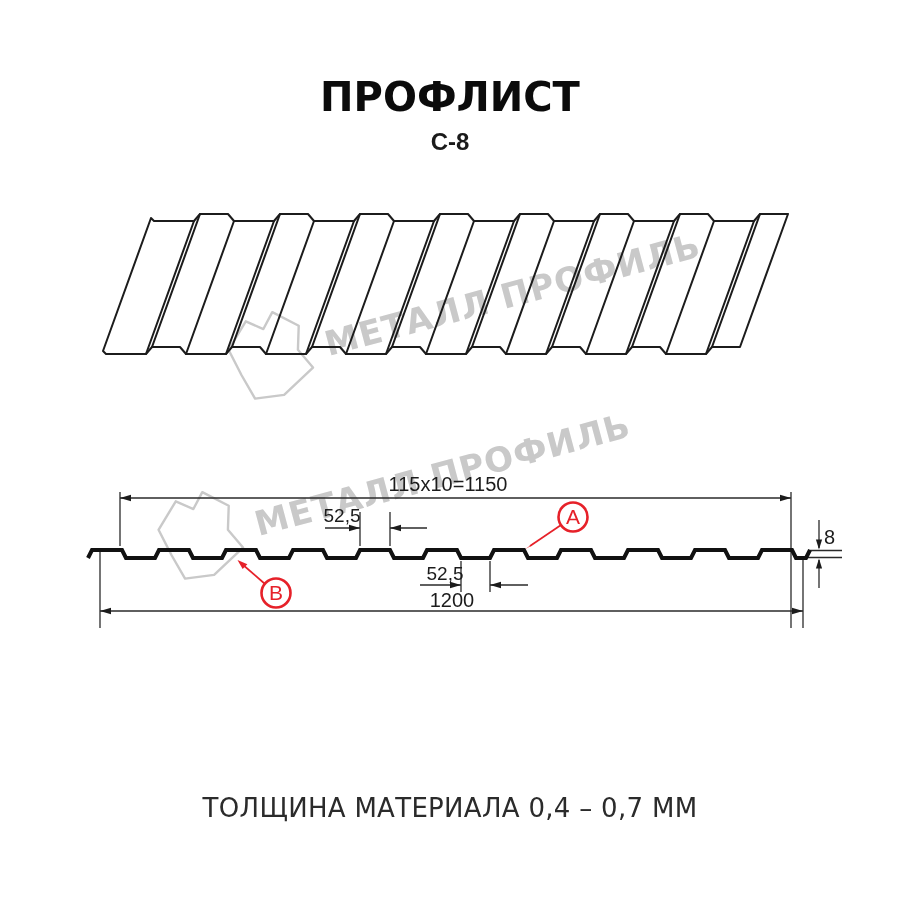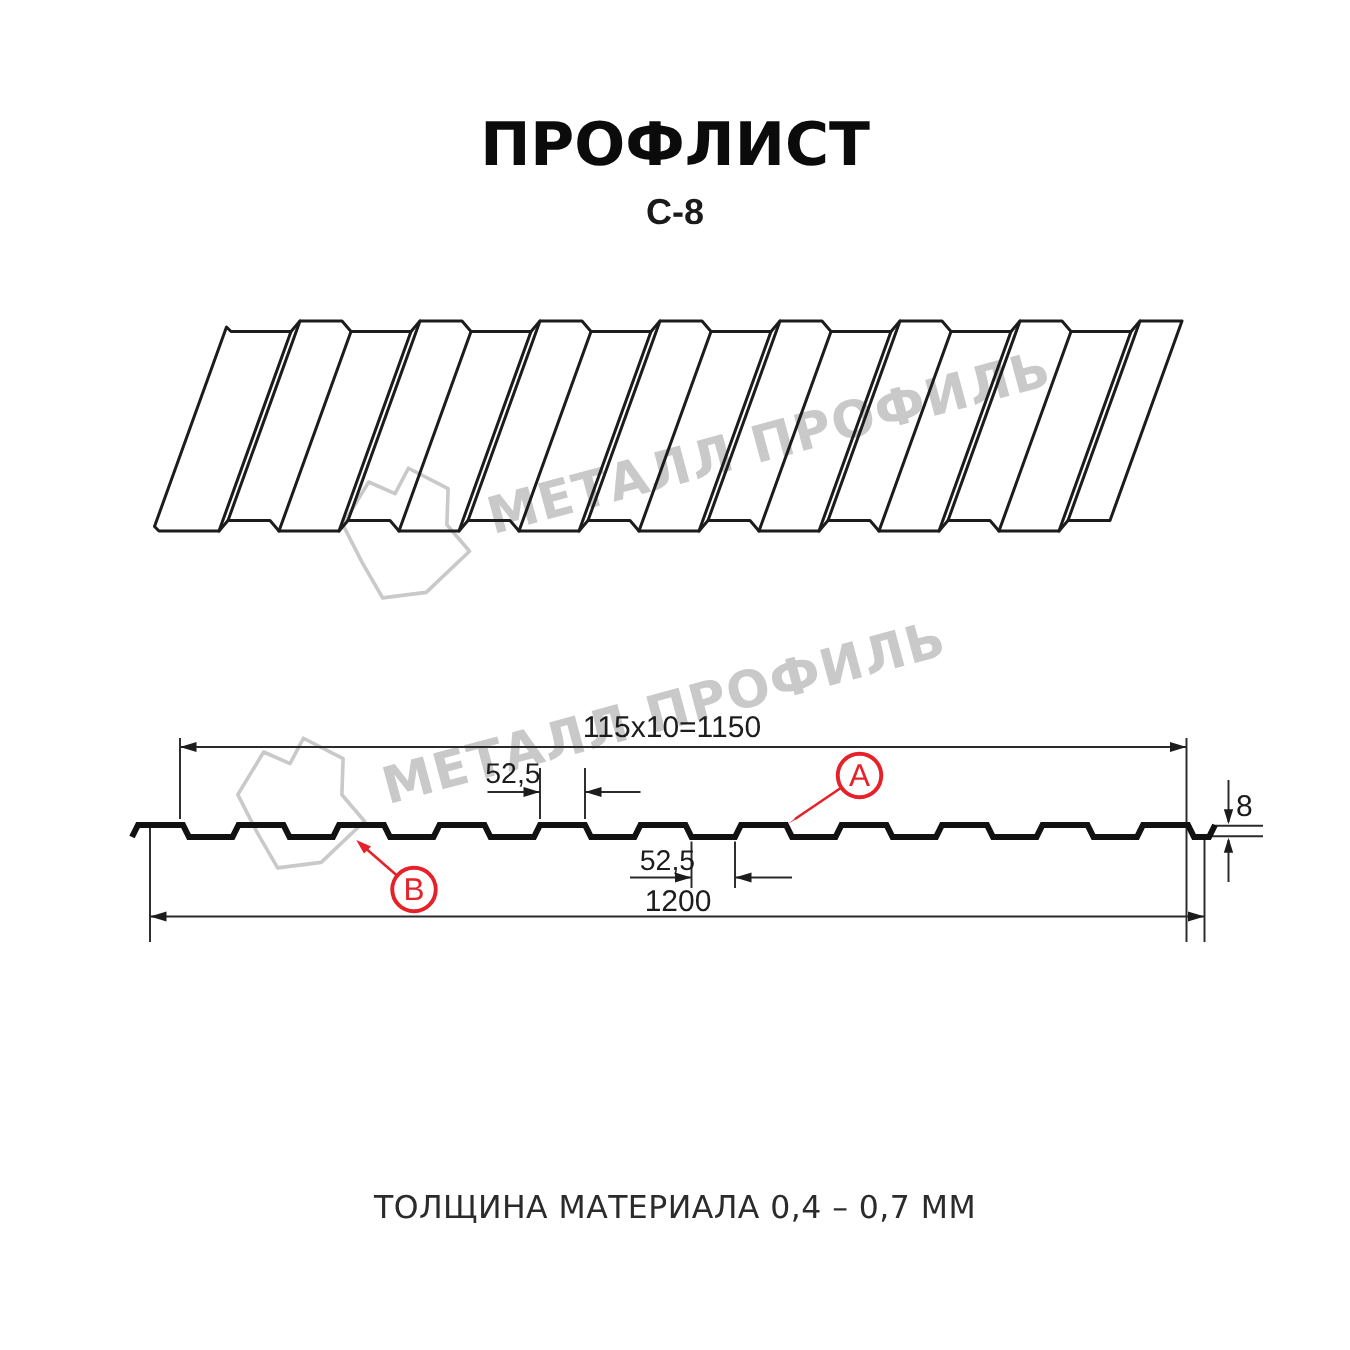--- a/index.html
+++ b/index.html
@@ -4,21 +4,21 @@
 <style>
   html,body{margin:0;padding:0;background:#ffffff;}
   .page{position:relative;width:900px;height:876px;background:#fff;overflow:hidden;
         font-family:"Liberation Sans",sans-serif;padding-left:33px;}
   .title{position:absolute;top:74px;left:0;width:900px;text-align:center;
          font-family:"DejaVu Sans",sans-serif;font-weight:700;font-size:40px;
          letter-spacing:0px;color:#0b0b0b;}
   .model{position:absolute;top:128px;left:0;width:900px;text-align:center;
          font-family:"Liberation Sans",sans-serif;font-weight:700;font-size:24px;color:#1a1a1a;}
   .caption{position:absolute;top:793px;left:0;width:900px;text-align:center;
-         font-family:"DejaVu Sans",sans-serif;font-weight:400;font-size:21px;
+         font-family:"DejaVu Sans",sans-serif;font-weight:400;font-size:26px;
          letter-spacing:0.3px;color:#2b2b2b;}
   svg{position:absolute;top:0;left:0;}
   .ln{stroke:#1c1c1c;stroke-width:2;fill:none;stroke-linejoin:round;stroke-linecap:round;}
   .sil{fill:#ffffff;stroke:none;}
   .profile{stroke:#111111;stroke-width:4;fill:none;stroke-linejoin:miter;}
   .thin{stroke:#2a2a2a;stroke-width:1.3;fill:none;}
   .dim{font-family:"Liberation Sans",sans-serif;font-size:20px;fill:#1c1c1c;text-anchor:middle;}
   .start{text-anchor:start;}
   .small{font-size:19px;}
   .cring{fill:none;stroke:#e62129;stroke-width:2.6;}

